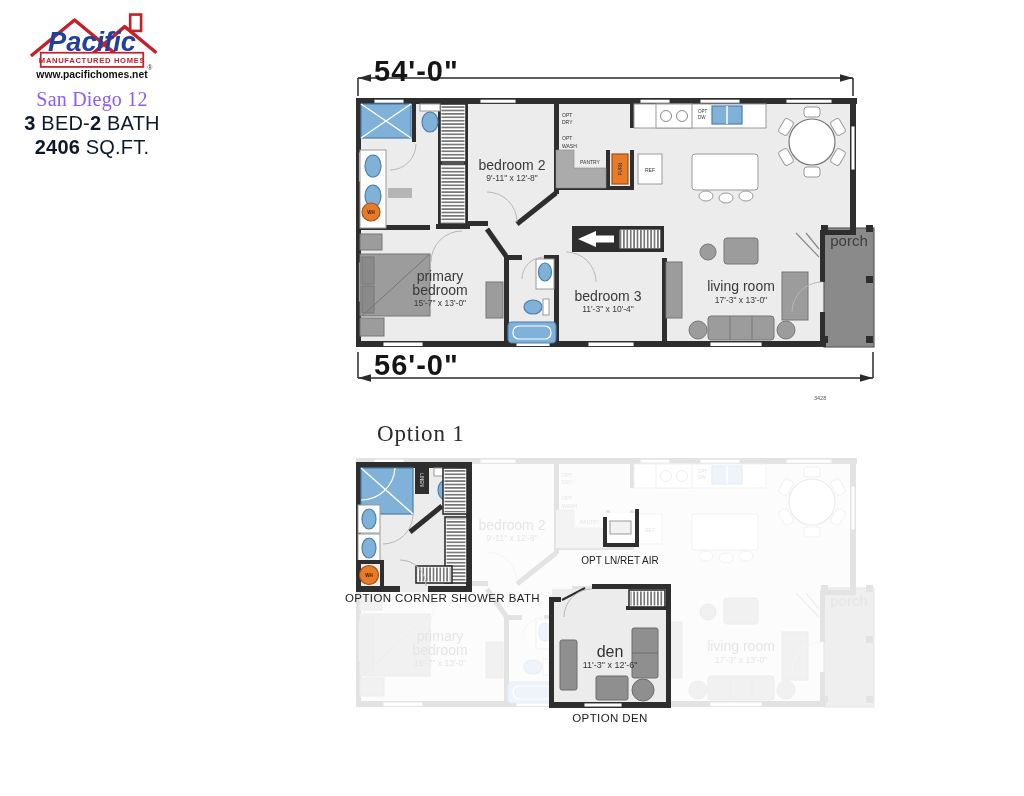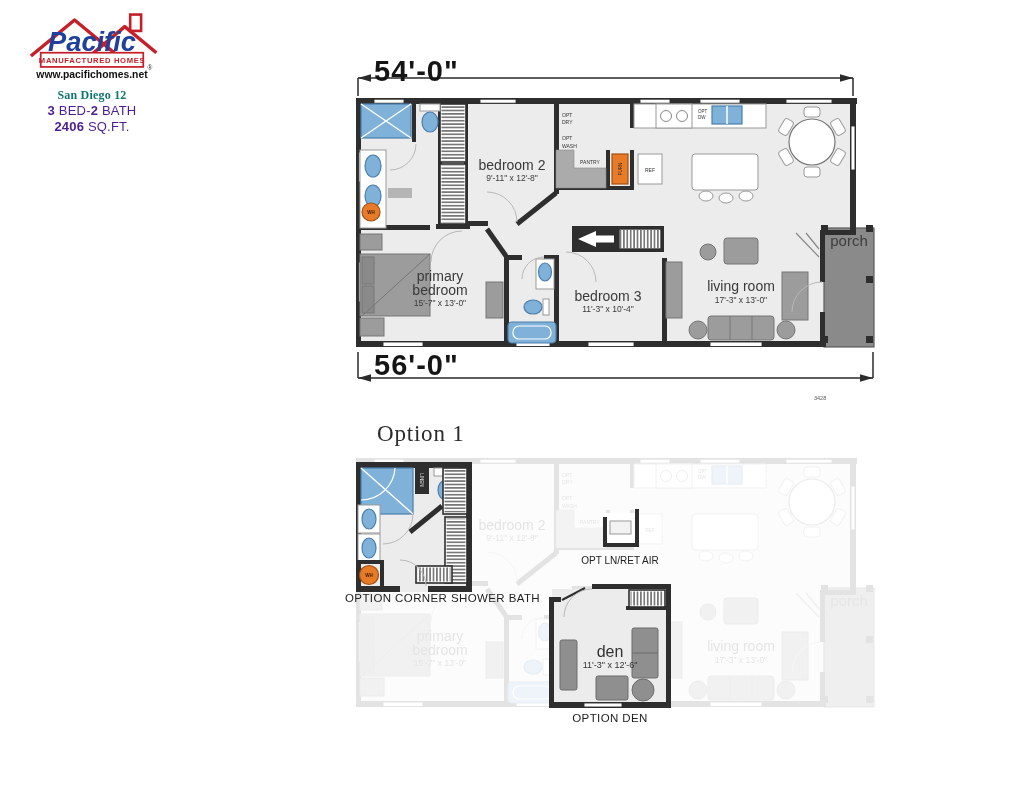--- a/index.html
+++ b/index.html
@@ -1,22 +1,22 @@
 <!DOCTYPE html>
 <html><head>
 <meta charset="utf-8">
 <style>
   html,body{margin:0;padding:0;background:#fff;}
   .page{position:relative;width:1000px;height:796px;background:#fff;overflow:hidden;
         font-family:"Liberation Sans",sans-serif;}
   .svg-abs{position:absolute;top:0;left:0;}
   
   .header{position:absolute;left:16px;top:8px;width:152px;text-align:center;}
-  .model{font-family:"Liberation Serif",serif;font-weight:bold;font-size:12px;color:#0f766e;margin-top:4px;letter-spacing:.2px;}
-  .spec{font-size:13px;color:#4c1d95;letter-spacing:.2px;line-height:1.2;}
+  .model{font-family:"Liberation Serif",serif;font-weight:normal;font-size:20px;color:#8b5cf6;margin-top:4px;letter-spacing:.2px;}
+  .spec{font-size:20px;color:#0f172a;letter-spacing:.2px;line-height:1.2;}
   .spec b{font-weight:700;}
   
   text{font-family:"Liberation Sans",sans-serif;}
   .room-name{font-size:14px;fill:#3a3a3a;}
   .room-dims{font-size:8.5px;fill:#3a3a3a;}
   .t5{font-size:5px;fill:#333;}
   .t45{font-size:4.5px;fill:#333;}
   .wh-text{font-size:4.5px;fill:#3a2008;font-weight:bold;}
   .dim-text{font-size:29px;font-weight:bold;fill:#151515;letter-spacing:1px;}
   .plan-no{font-size:5.5px;fill:#555;}

